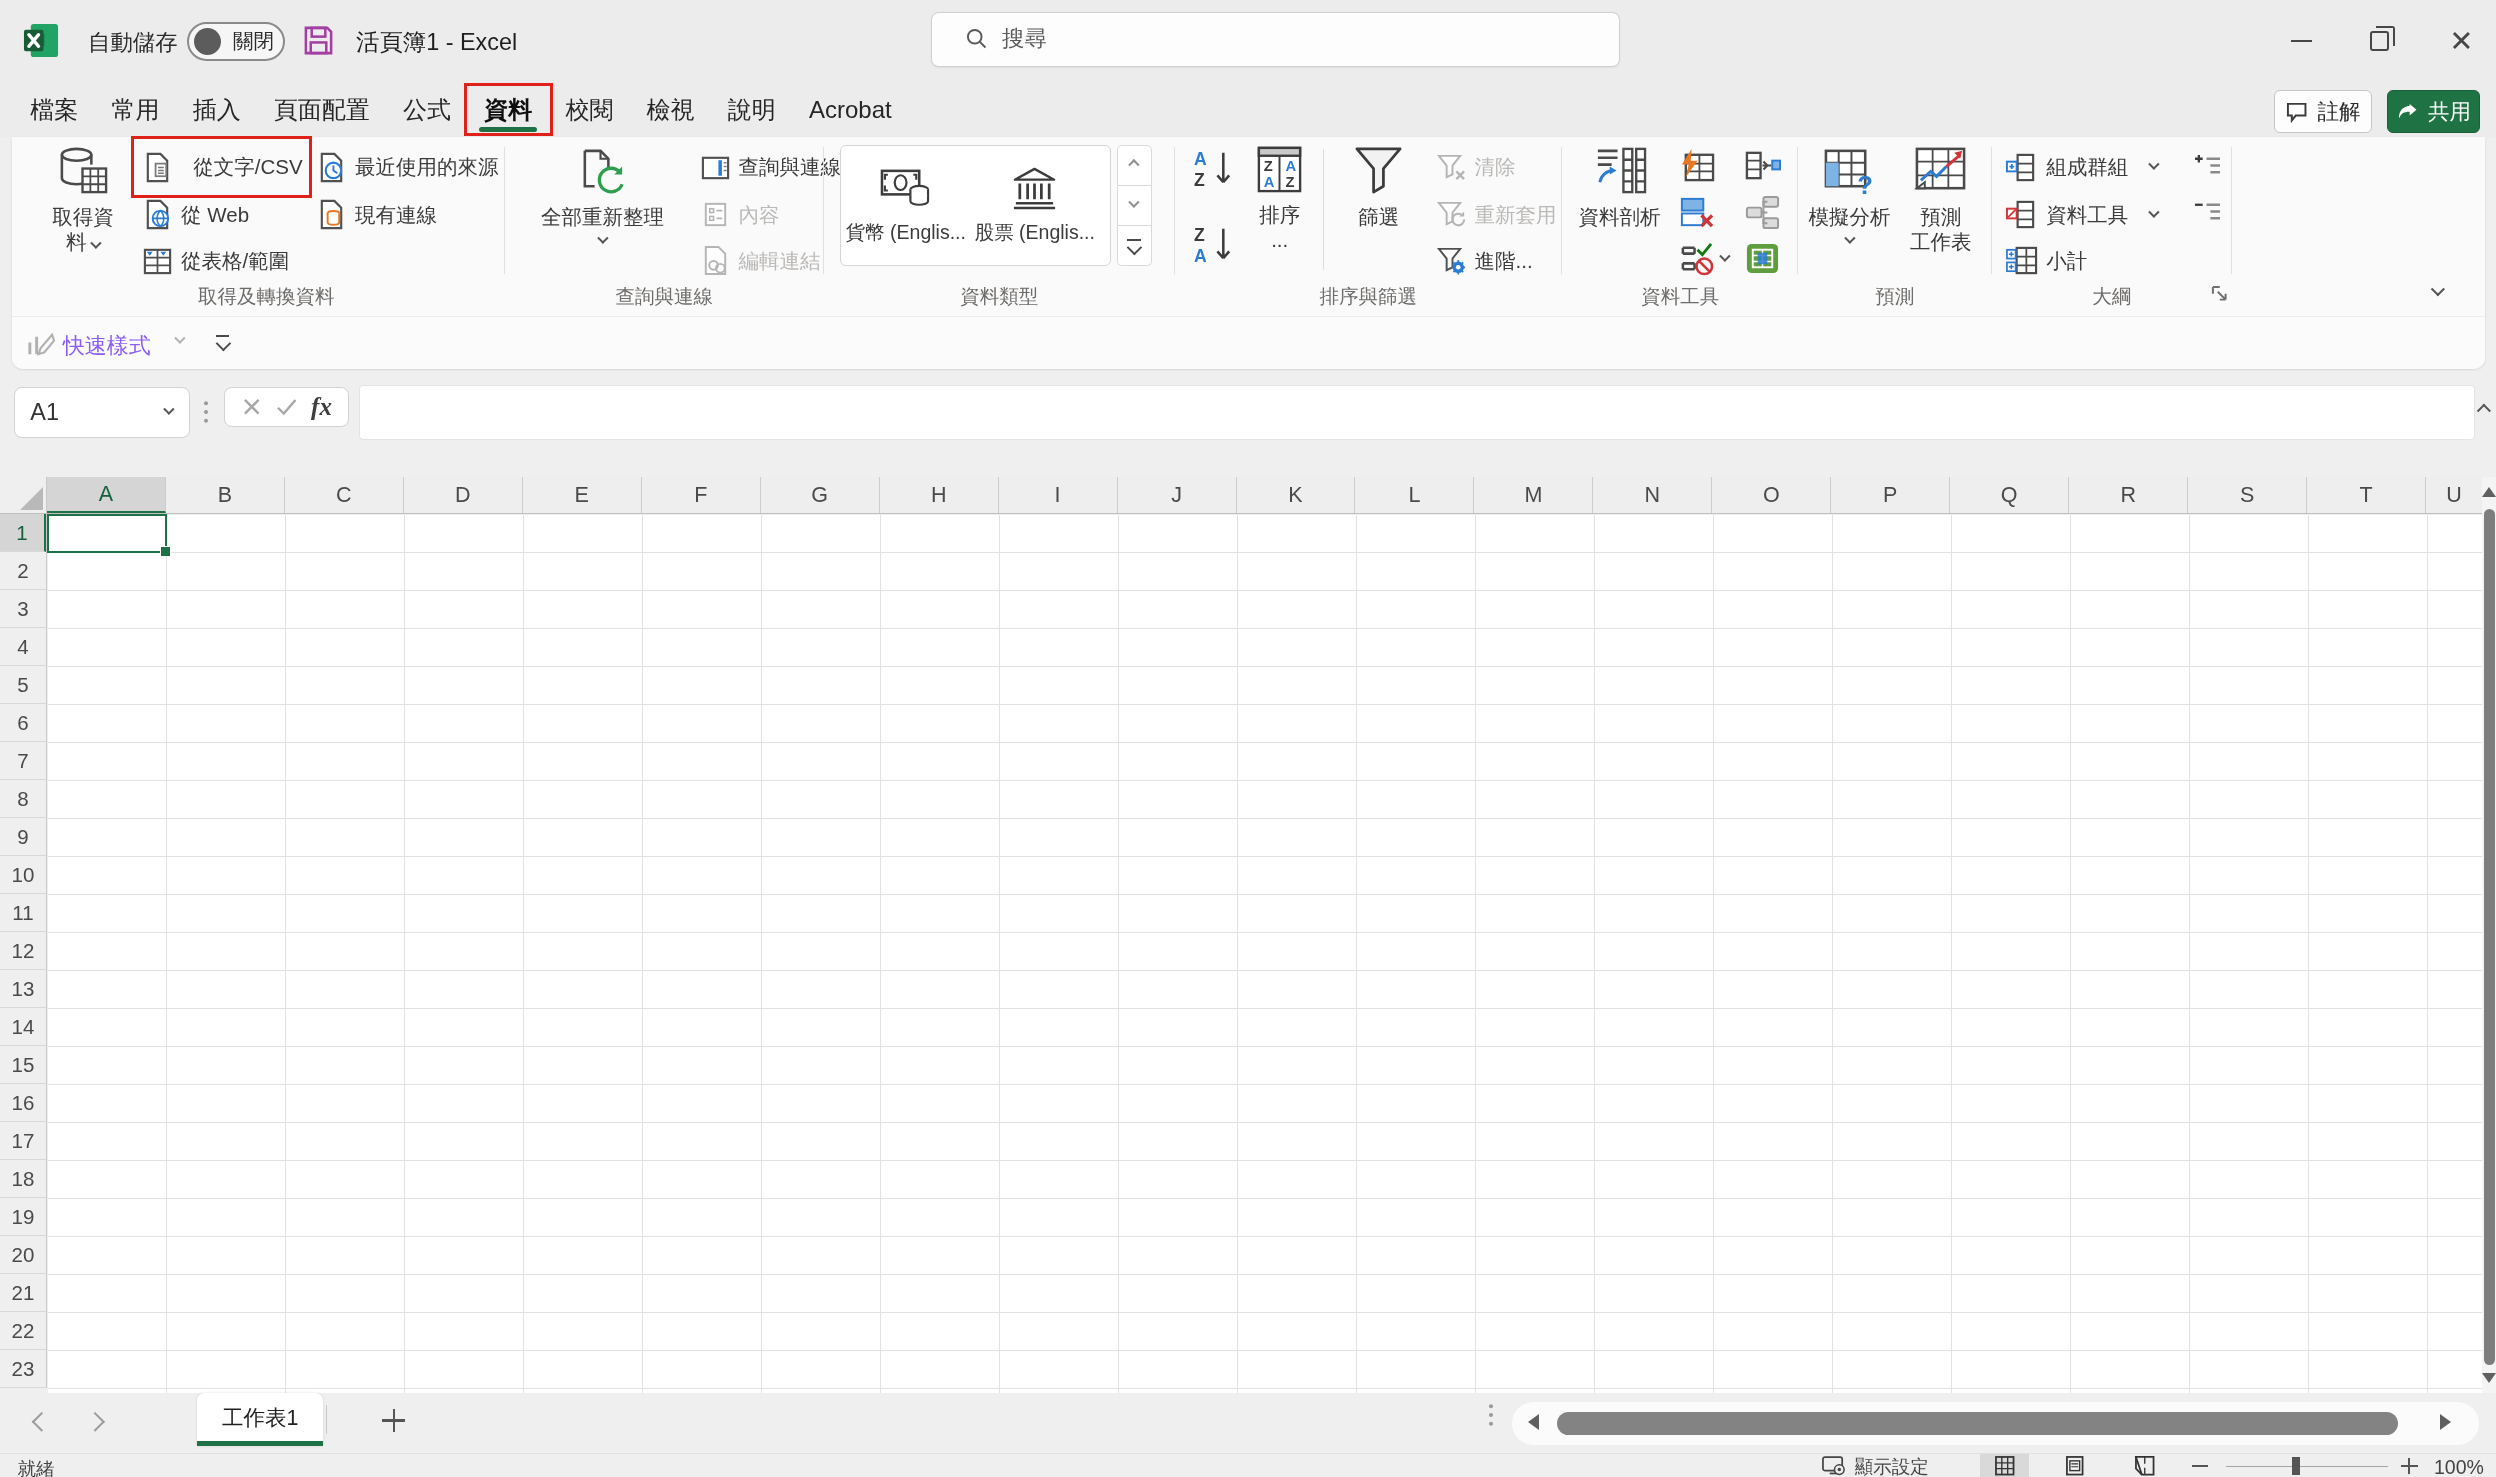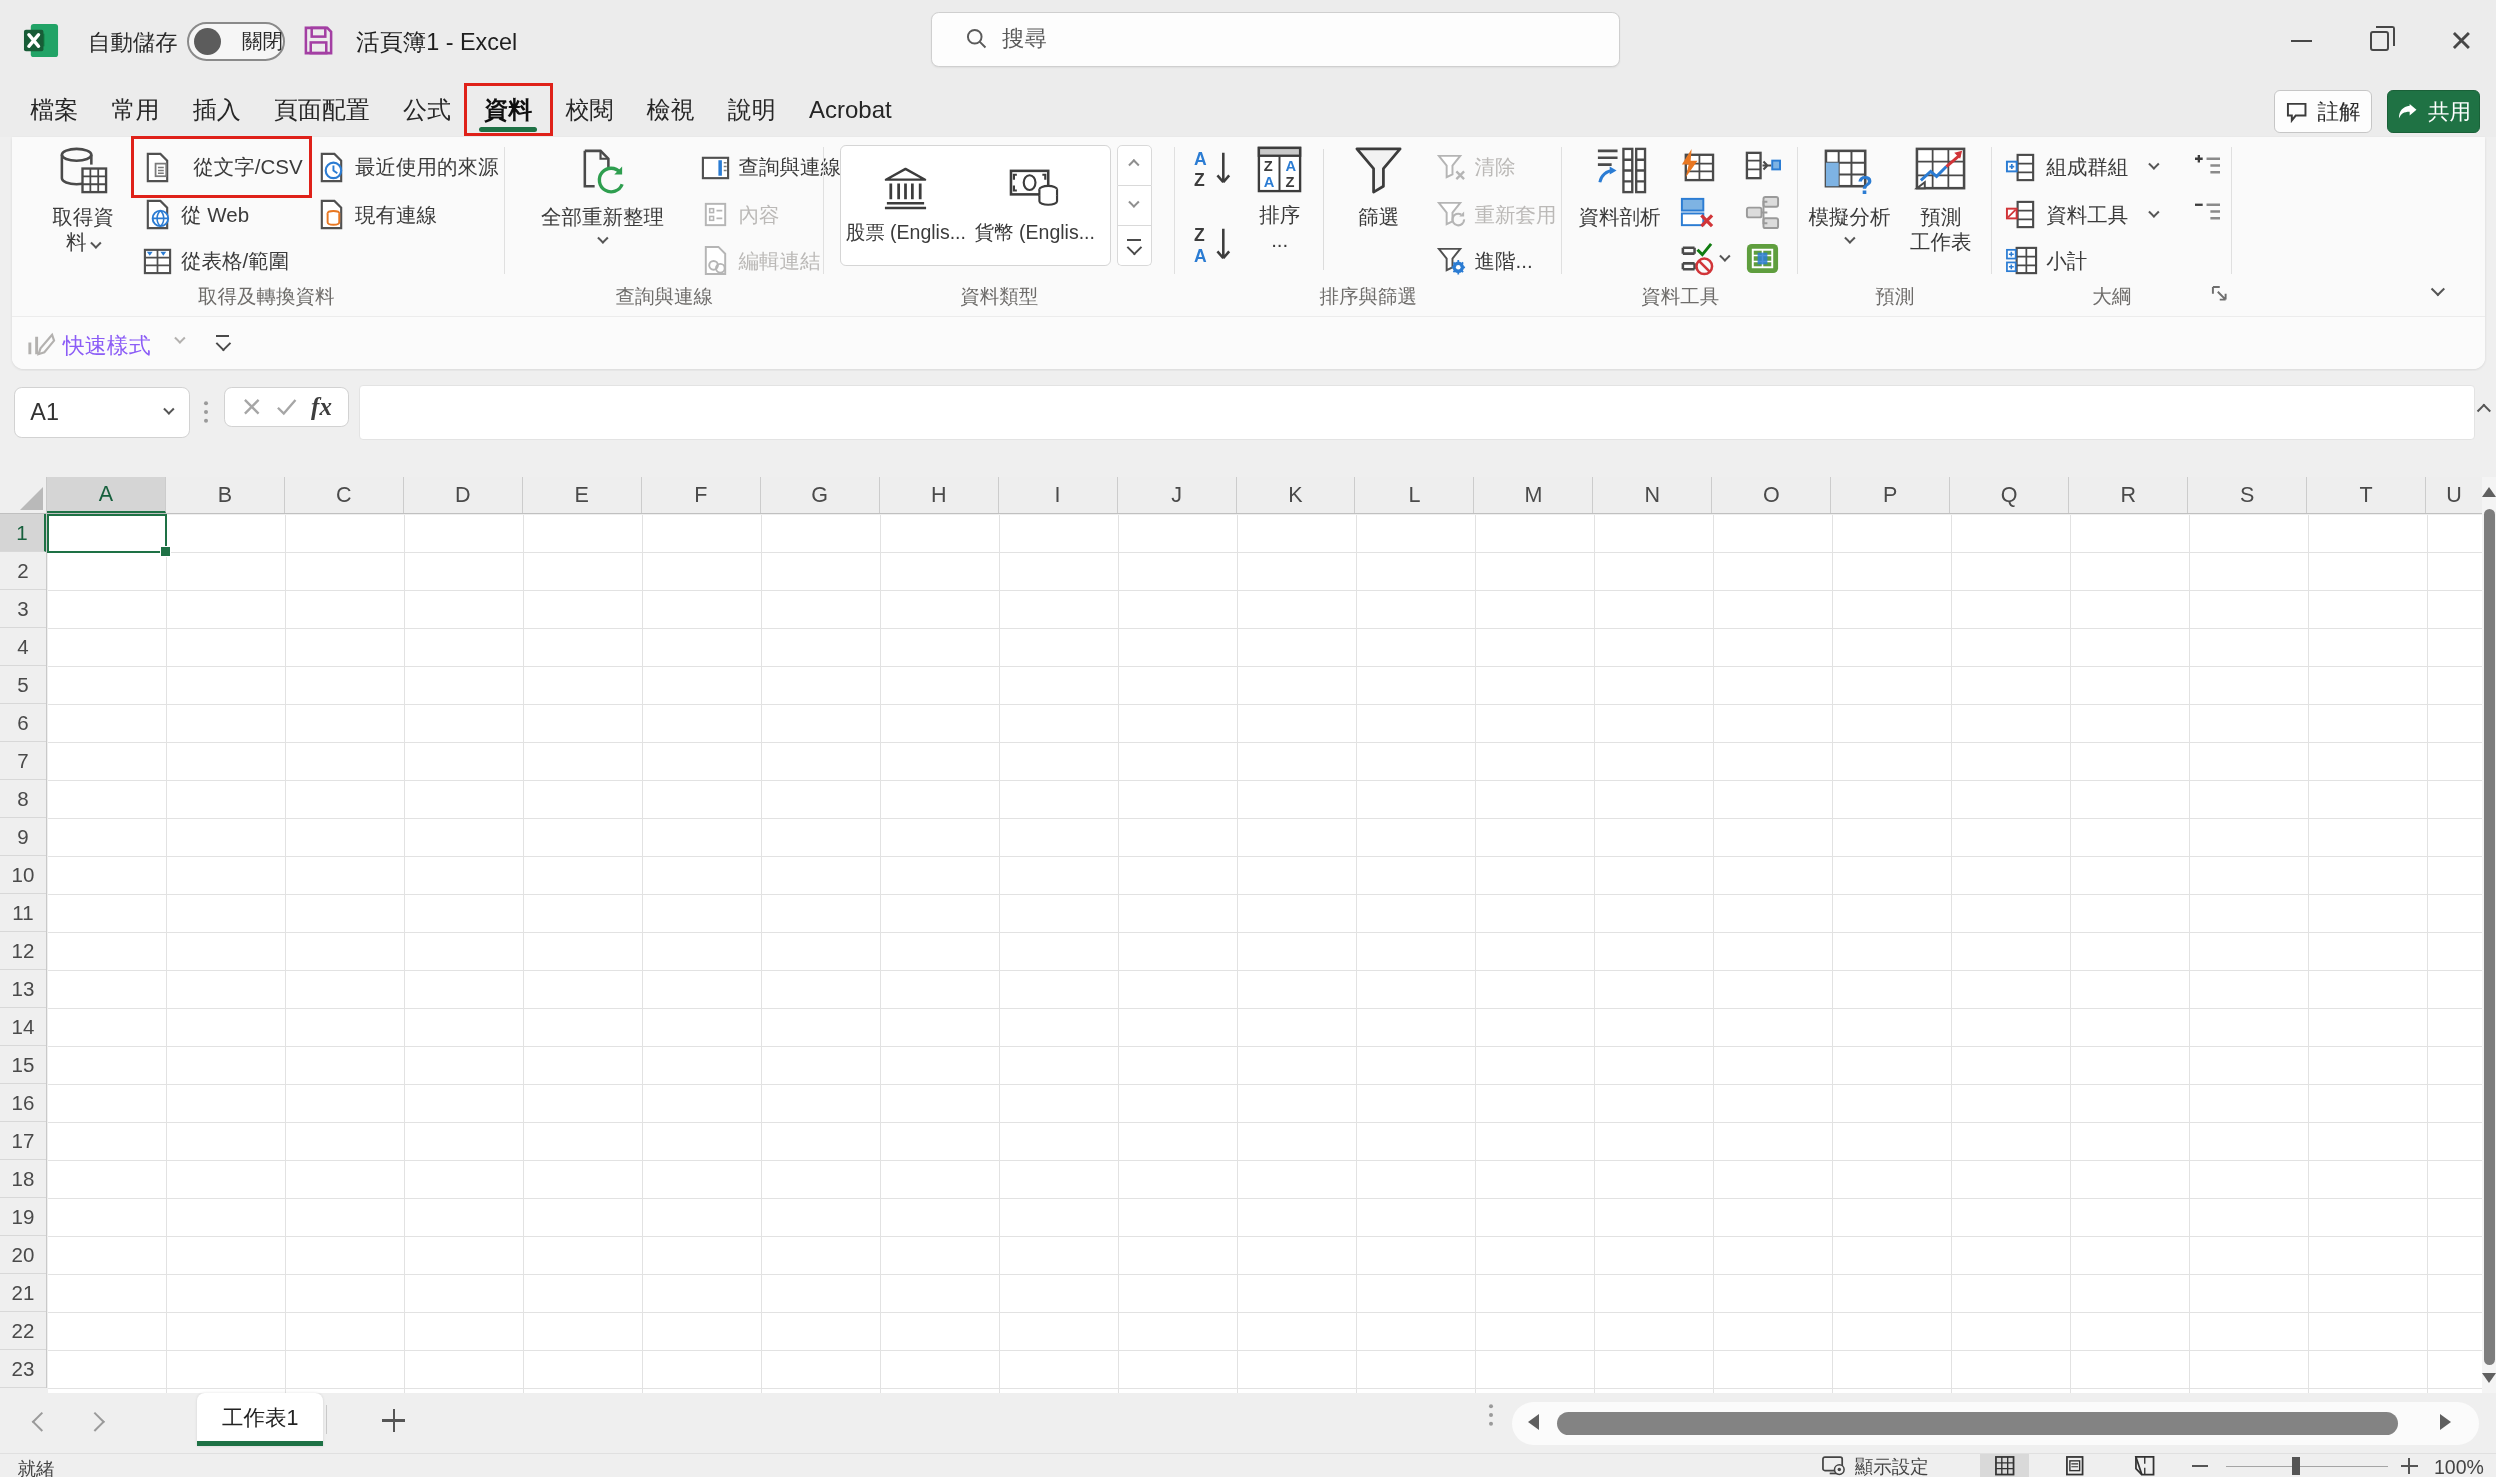--- a/index.html
+++ b/index.html
@@ -4,21 +4,21 @@
 <style>
   * { margin:0; padding:0; box-sizing:border-box; }
   html,body { width:2497px; height:1478px; overflow:hidden; }
   body { font-family:"Liberation Sans", sans-serif; background:#efefef; position:relative; color:#3b3b3b; }
   .abs { position:absolute; }
 
   
   .titlebar { position:absolute; left:0; top:0; width:2497px; height:82px; background:#ececec; }
   .excel-logo { position:absolute; left:23.4px; top:22.4px; width:37px; height:37px; }
   .autosave-label { position:absolute; left:88px; top:27px; font-size:22.4px; color:#2b2b2b; }
-  .toggle { position:absolute; left:187px; top:21.5px; width:98px; height:39px; border:2px solid #8a8a8a; border-radius:21.5px; background:#f6f6f6; display:flex; align-items:center; gap:21px; padding-left:4.9px; }
+  .toggle { position:absolute; left:187px; top:21.5px; width:98px; height:39px; border:2px solid #8a8a8a; border-radius:21.5px; background:#f6f6f6; display:flex; align-items:center; gap:12px; padding-left:4.9px; }
   .toggle .knob { width:27px; height:27px; border-radius:50%; background:#5c5c5c; }
   .toggle .state { font-size:20.5px; color:#2b2b2b; }
   .saveicon { position:absolute; left:302px; top:24.4px; width:33px; height:33px; }
   .doc-title { position:absolute; left:356px; top:26px; font-size:23.4px; color:#1f1f1f; }
   .searchbox { position:absolute; left:931px; top:11.7px; width:689px; height:55px; background:#fdfdfd; border:1px solid #cfcfcf; border-radius:7.8px; display:flex; align-items:center; padding-left:33px; gap:13.7px; box-shadow:0 1px 2px rgba(0,0,0,.06); }
   .searchbox input { border:none; outline:none; background:transparent; font-size:22.4px; color:#444; width:546px; font-family:"Liberation Sans",sans-serif; }
   .searchbox input::placeholder { color:#5a5a5a; }
   .wctl { position:absolute; top:0; height:82px; width:55px; display:flex; align-items:center; justify-content:center; }
   .min-line { width:21.5px; height:2px; background:#474747; }
   .restore-box { width:19.5px; height:19.5px; border:2px solid #474747; border-radius:2.9px; position:relative; }
@@ -298,39 +298,39 @@
         <circle cx="21" cy="24" r="4.5" fill="none" stroke="#b5b5b5" stroke-width="2"></circle>
       </svg>
       <span>編輯連結</span>
     </div>
     <div class="glabel">查詢與連線</div>
   </div>
 
   <div class="rgroup" style="left:812px; width:351px;">
     <div class="gallery">
       <div class="gitem">
-        <svg width="49" height="49" viewBox="0 0 50 50">
-          <path d="M25 5 L45 16 H5 z" fill="none" stroke="#3c3c3c" stroke-width="2.4" stroke-linejoin="round"></path>
-          <path d="M10 20 v16 M18 20 v16 M25 20 v16 M32 20 v16 M40 20 v16" stroke="#3c3c3c" stroke-width="2.8"></path>
-          <path d="M6 40 h38 M4 45 h42" stroke="#3c3c3c" stroke-width="2.6"></path>
-        </svg>
-        <span>股票 (Englis...</span>
-      </div>
-      <div class="gitem">
         <svg width="53" height="49" viewBox="0 0 54 50">
           <rect x="3" y="7" width="38" height="24" fill="#fff" stroke="#3c3c3c" stroke-width="2.6"></rect>
           <path d="M9 11 h-3 v5 M35 11 h3 v5 M9 27 h-3 v-5 M35 27 h3 v-5" fill="none" stroke="#3c3c3c" stroke-width="2.2"></path>
           <ellipse cx="22" cy="19" rx="6" ry="7.5" fill="none" stroke="#3c3c3c" stroke-width="2.2"></ellipse>
           <g stroke="#3c3c3c" stroke-width="2.2" fill="#fff">
             <ellipse cx="41" cy="26" rx="9" ry="3.6"></ellipse>
             <path d="M32 26 v6 c0 2 4 3.6 9 3.6 s9 -1.6 9 -3.6 v-6"></path>
             <path d="M32 32 v6 c0 2 4 3.6 9 3.6 s9 -1.6 9 -3.6 v-6"></path>
           </g>
         </svg>
         <span>貨幣 (Englis...</span>
+      </div>
+      <div class="gitem">
+        <svg width="49" height="49" viewBox="0 0 50 50">
+          <path d="M25 5 L45 16 H5 z" fill="none" stroke="#3c3c3c" stroke-width="2.4" stroke-linejoin="round"></path>
+          <path d="M10 20 v16 M18 20 v16 M25 20 v16 M32 20 v16 M40 20 v16" stroke="#3c3c3c" stroke-width="2.8"></path>
+          <path d="M6 40 h38 M4 45 h42" stroke="#3c3c3c" stroke-width="2.6"></path>
+        </svg>
+        <span>股票 (Englis...</span>
       </div>
     </div>
     <div class="gscroll">
       <div>
             <span class="chev sm up gray"></span>
           </div>
       <div>
             <span class="chev sm gray"></span>
           </div>
       <div>

